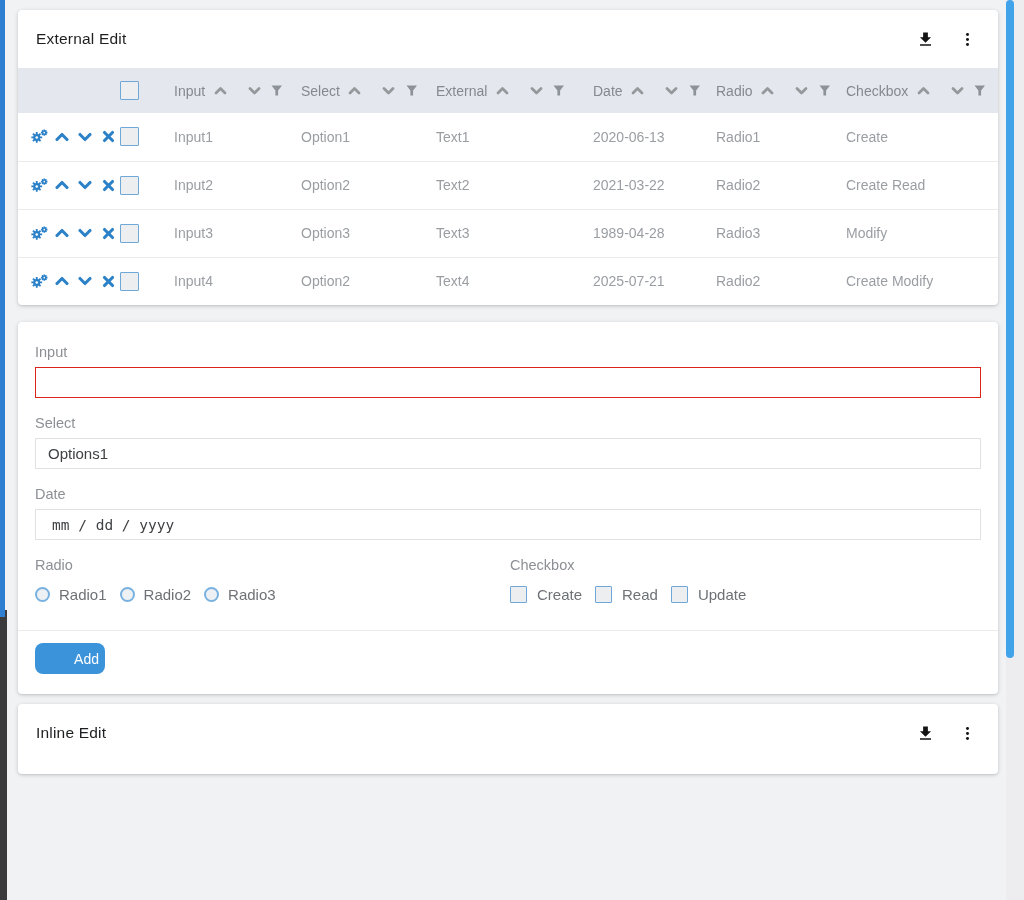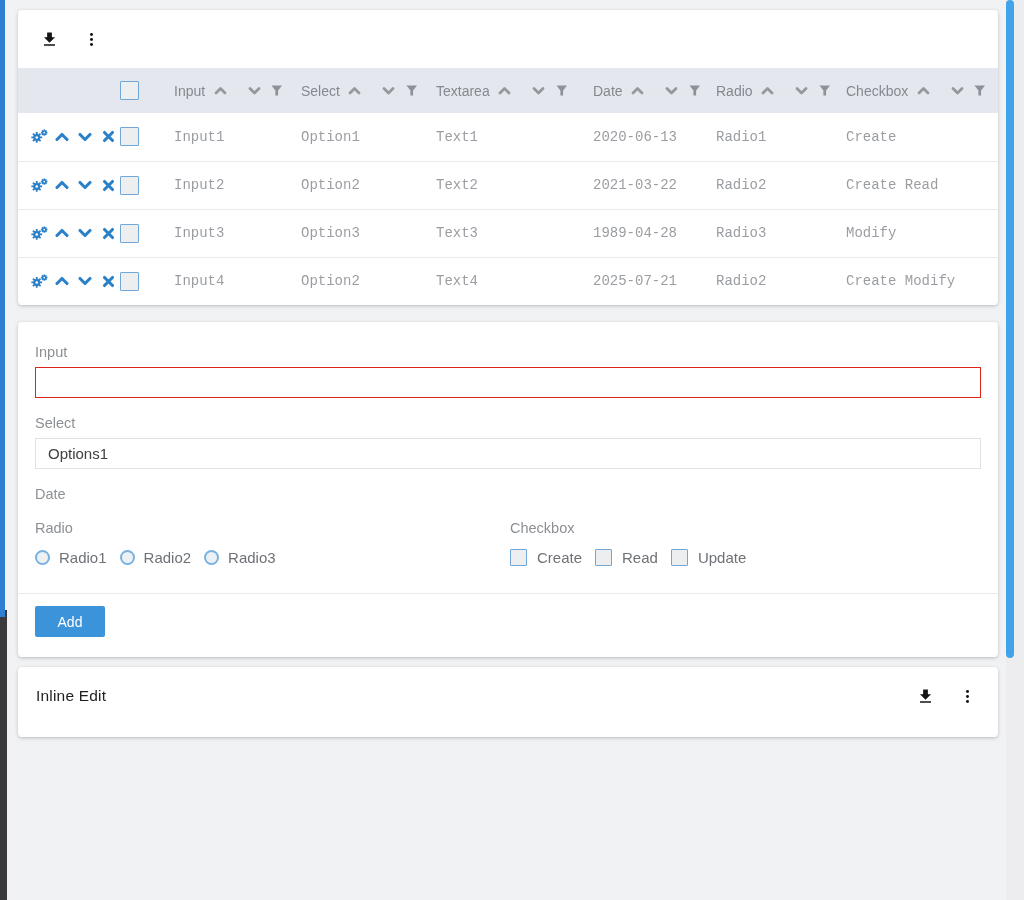--- a/index.html
+++ b/index.html
@@ -27,21 +27,21 @@
   .icon-btn + .icon-btn { margin-left:16px; }
 
   
   table { width:100%; border-collapse:collapse; table-layout:fixed; }
   thead tr { background:#e4e8ee; height:45px; }
   th { font-weight:400; text-align:left; padding:0 0 0 8px; }
   .th-inner { display:inline-flex; align-items:center; }
   .hlabel { font-size:14px; color:#85898f; }
   .sorticons { display:inline-flex; align-items:center; gap:4px; margin-left:8px; }
   .filter-gap { margin-left:10px; display:inline-flex; align-items:center; }
-  tbody tr { height:48px; border-bottom:1px solid #eaeaeb;font-family:Liberation Mono, monospace; }
+  tbody tr { height:48px; border-bottom:1px solid #eaeaeb; }
   tbody tr:last-child { border-bottom:none; }
   td { font-size:14px; color:#9a9ea3; padding:0 0 0 8px; }
   .td-actions { padding-left:12px; }
   .actions { display:flex; align-items:center; gap:5px; }
   .actions .icon-btn { width:18px; height:18px; margin:0; }
   .cbox {
     display:inline-block; width:19px; height:19px; border:1px solid #6fa8d8;
     background:#eceef0; border-radius:1px; vertical-align:middle; cursor:pointer;
   }
   .th-check { padding-left:0; }
@@ -72,21 +72,21 @@
   .opt { display:inline-flex; align-items:center; margin-right:13px; font-size:15px; color:#6e7277; cursor:pointer; }
   .radio {
     width:15px; height:15px; border-radius:50%; border:2px solid #79b2e0;
     background:#eef1f4; margin-right:9px; display:inline-block;
   }
   .opt .cbox { width:17px; height:17px; margin-right:10px; }
 
   .form-footer { margin-top:22px; border-top:1px solid #eaeaea; padding:12px 17px 20px 17px; }
   .add-btn {
     background:#3b93da; color:#fff; border:none; width:70px; height:31px;
-    font-size:14px; border-radius:2px; cursor:pointer; font-family:"Liberation Sans", sans-serif;
+    font-size:14px; border-radius:8px; cursor:pointer; font-family:"Liberation Sans", sans-serif;text-align:right;
   }
 
   .inline-card { margin-top:10px; height:70px; }
 </style>
 </head>
 <body>
 
 <svg width="0" height="0" style="position:absolute">
   <defs>
     <g id="i-download">
@@ -147,20 +147,21 @@
 <div class="edge-dark"></div>
 <div class="edge-blue"></div>
 <div class="scroll-track">
   <div class="scroll-thumb"></div>
 </div>
 
 <div class="content">
 
   <section class="card">
     <div class="card-header">
+      <h2 class="card-title">External Edit</h2>
       <span class="icon-btn">
           <svg width="19" height="19" viewBox="0 0 24 24">
             <use href="#i-download"></use>
           </svg>
         </span>
       <span class="icon-btn">
           <svg width="17" height="17" viewBox="0 0 24 24">
             <use href="#i-kebab"></use>
           </svg>
         </span>
@@ -219,21 +220,21 @@
                 </span>
             <span class="filter-gap">
                   <svg width="12" height="11" viewBox="0 0 12 11">
                     <use href="#i-funnel"></use>
                   </svg>
                 </span>
               </span>
           </th>
           <th>
             <span class="th-inner">
-                <span class="hlabel">Textarea</span>
+                <span class="hlabel">External</span>
             <span class="sorticons">
                   <span class="icon-btn" style="width:14px;height:12px">
                     <svg width="13" height="11" viewBox="0 0 13 11">
                       <use href="#i-chev-up-gray"></use>
                     </svg>
                   </span>
                   <span class="icon-btn" style="width:14px;height:12px">
                     <svg width="13" height="11" viewBox="0 0 13 11">
                       <use href="#i-chev-down-gray"></use>
                     </svg>
@@ -458,20 +459,21 @@
         <input class="tinput input-error" type="text" value="" style="">
       </div>
       <div class="fgroup">
         <label class="flabel">Select</label>
         <select class="tinput">
           <option>Options1</option>
         </select>
       </div>
       <div class="fgroup">
         <label class="flabel">Date</label>
+        <input class="tinput date" type="text" placeholder="mm / dd / yyyy" style="">
       </div>
       <div class="options-row">
         <div class="radio-group">
           <label class="flabel">Radio</label>
           <div class="opts">
             <span class="opt">
                 <span class="radio"></span>
                 <span>Radio1</span>
               </span>
             <span class="opt">

